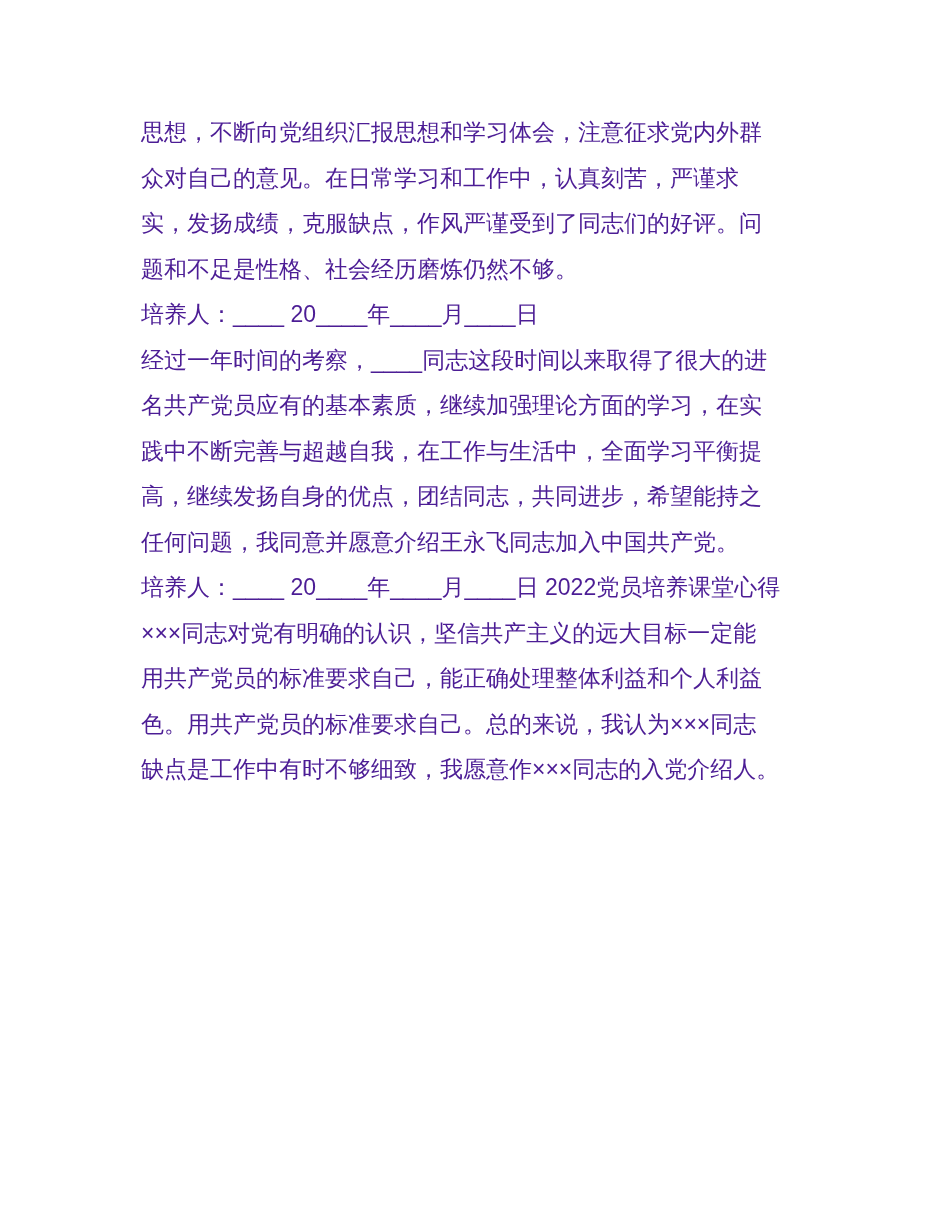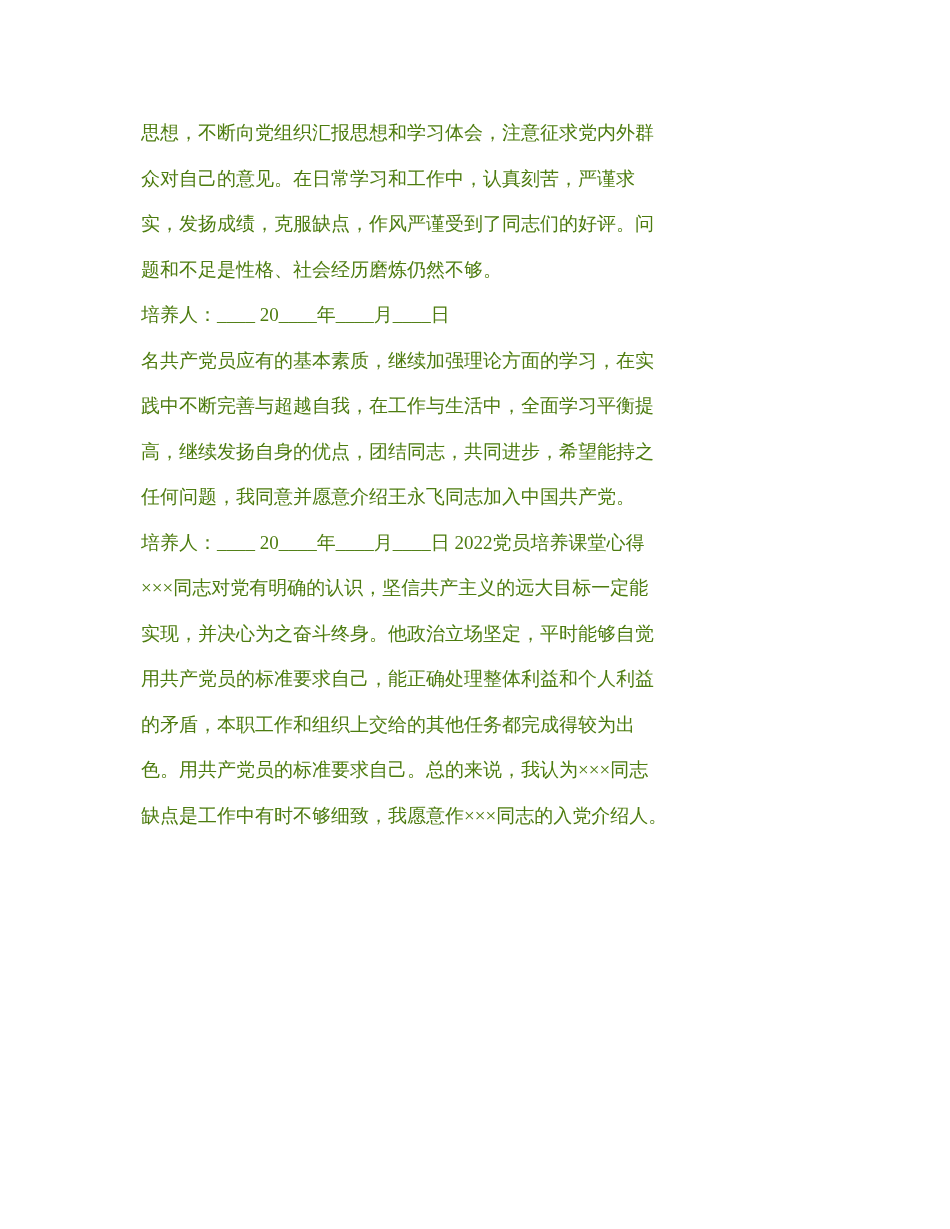--- a/index.html
+++ b/index.html
@@ -1,36 +1,35 @@
 <!DOCTYPE html>
 <html><head>
 <meta charset="utf-8">
 <style>
   html, body { margin: 0; padding: 0; background: #ffffff; }
   body { width: 950px; height: 1229px; position: relative; overflow: hidden; }
   .page {
     position: absolute; left: 141px; top: 110px; width: 680px;
-    font-family: Liberation Serif, serif;
-    color: #4d7c0f; font-size: 19px; line-height: 45.5px;
+    font-family: Liberation Sans, sans-serif;
+    color: #4c1d95; font-size: 23px; line-height: 45.5px;
   }
   .line { white-space: nowrap; height: 45.5px; }
 </style>
 </head>
 <body>
 
 <div class="page">
   <div class="line">思想，不断向党组织汇报思想和学习体会，注意征求党内外群</div>
   <div class="line">众对自己的意见。在日常学习和工作中，认真刻苦，严谨求</div>
   <div class="line">实，发扬成绩，克服缺点，作风严谨受到了同志们的好评。问</div>
   <div class="line">题和不足是性格、社会经历磨炼仍然不够。</div>
   <div class="line">培养人：____ 20____年____月____日</div>
+  <div class="line">经过一年时间的考察，____同志这段时间以来取得了很大的进</div>
   <div class="line">名共产党员应有的基本素质，继续加强理论方面的学习，在实</div>
   <div class="line">践中不断完善与超越自我，在工作与生活中，全面学习平衡提</div>
   <div class="line">高，继续发扬自身的优点，团结同志，共同进步，希望能持之</div>
   <div class="line">任何问题，我同意并愿意介绍王永飞同志加入中国共产党。</div>
   <div class="line">培养人：____ 20____年____月____日 2022党员培养课堂心得</div>
   <div class="line">×××同志对党有明确的认识，坚信共产主义的远大目标一定能</div>
-  <div class="line">实现，并决心为之奋斗终身。他政治立场坚定，平时能够自觉</div>
   <div class="line">用共产党员的标准要求自己，能正确处理整体利益和个人利益</div>
-  <div class="line">的矛盾，本职工作和组织上交给的其他任务都完成得较为出</div>
   <div class="line">色。用共产党员的标准要求自己。总的来说，我认为×××同志</div>
   <div class="line">缺点是工作中有时不够细致，我愿意作×××同志的入党介绍人。</div>
 </div>
 
 </body></html>

